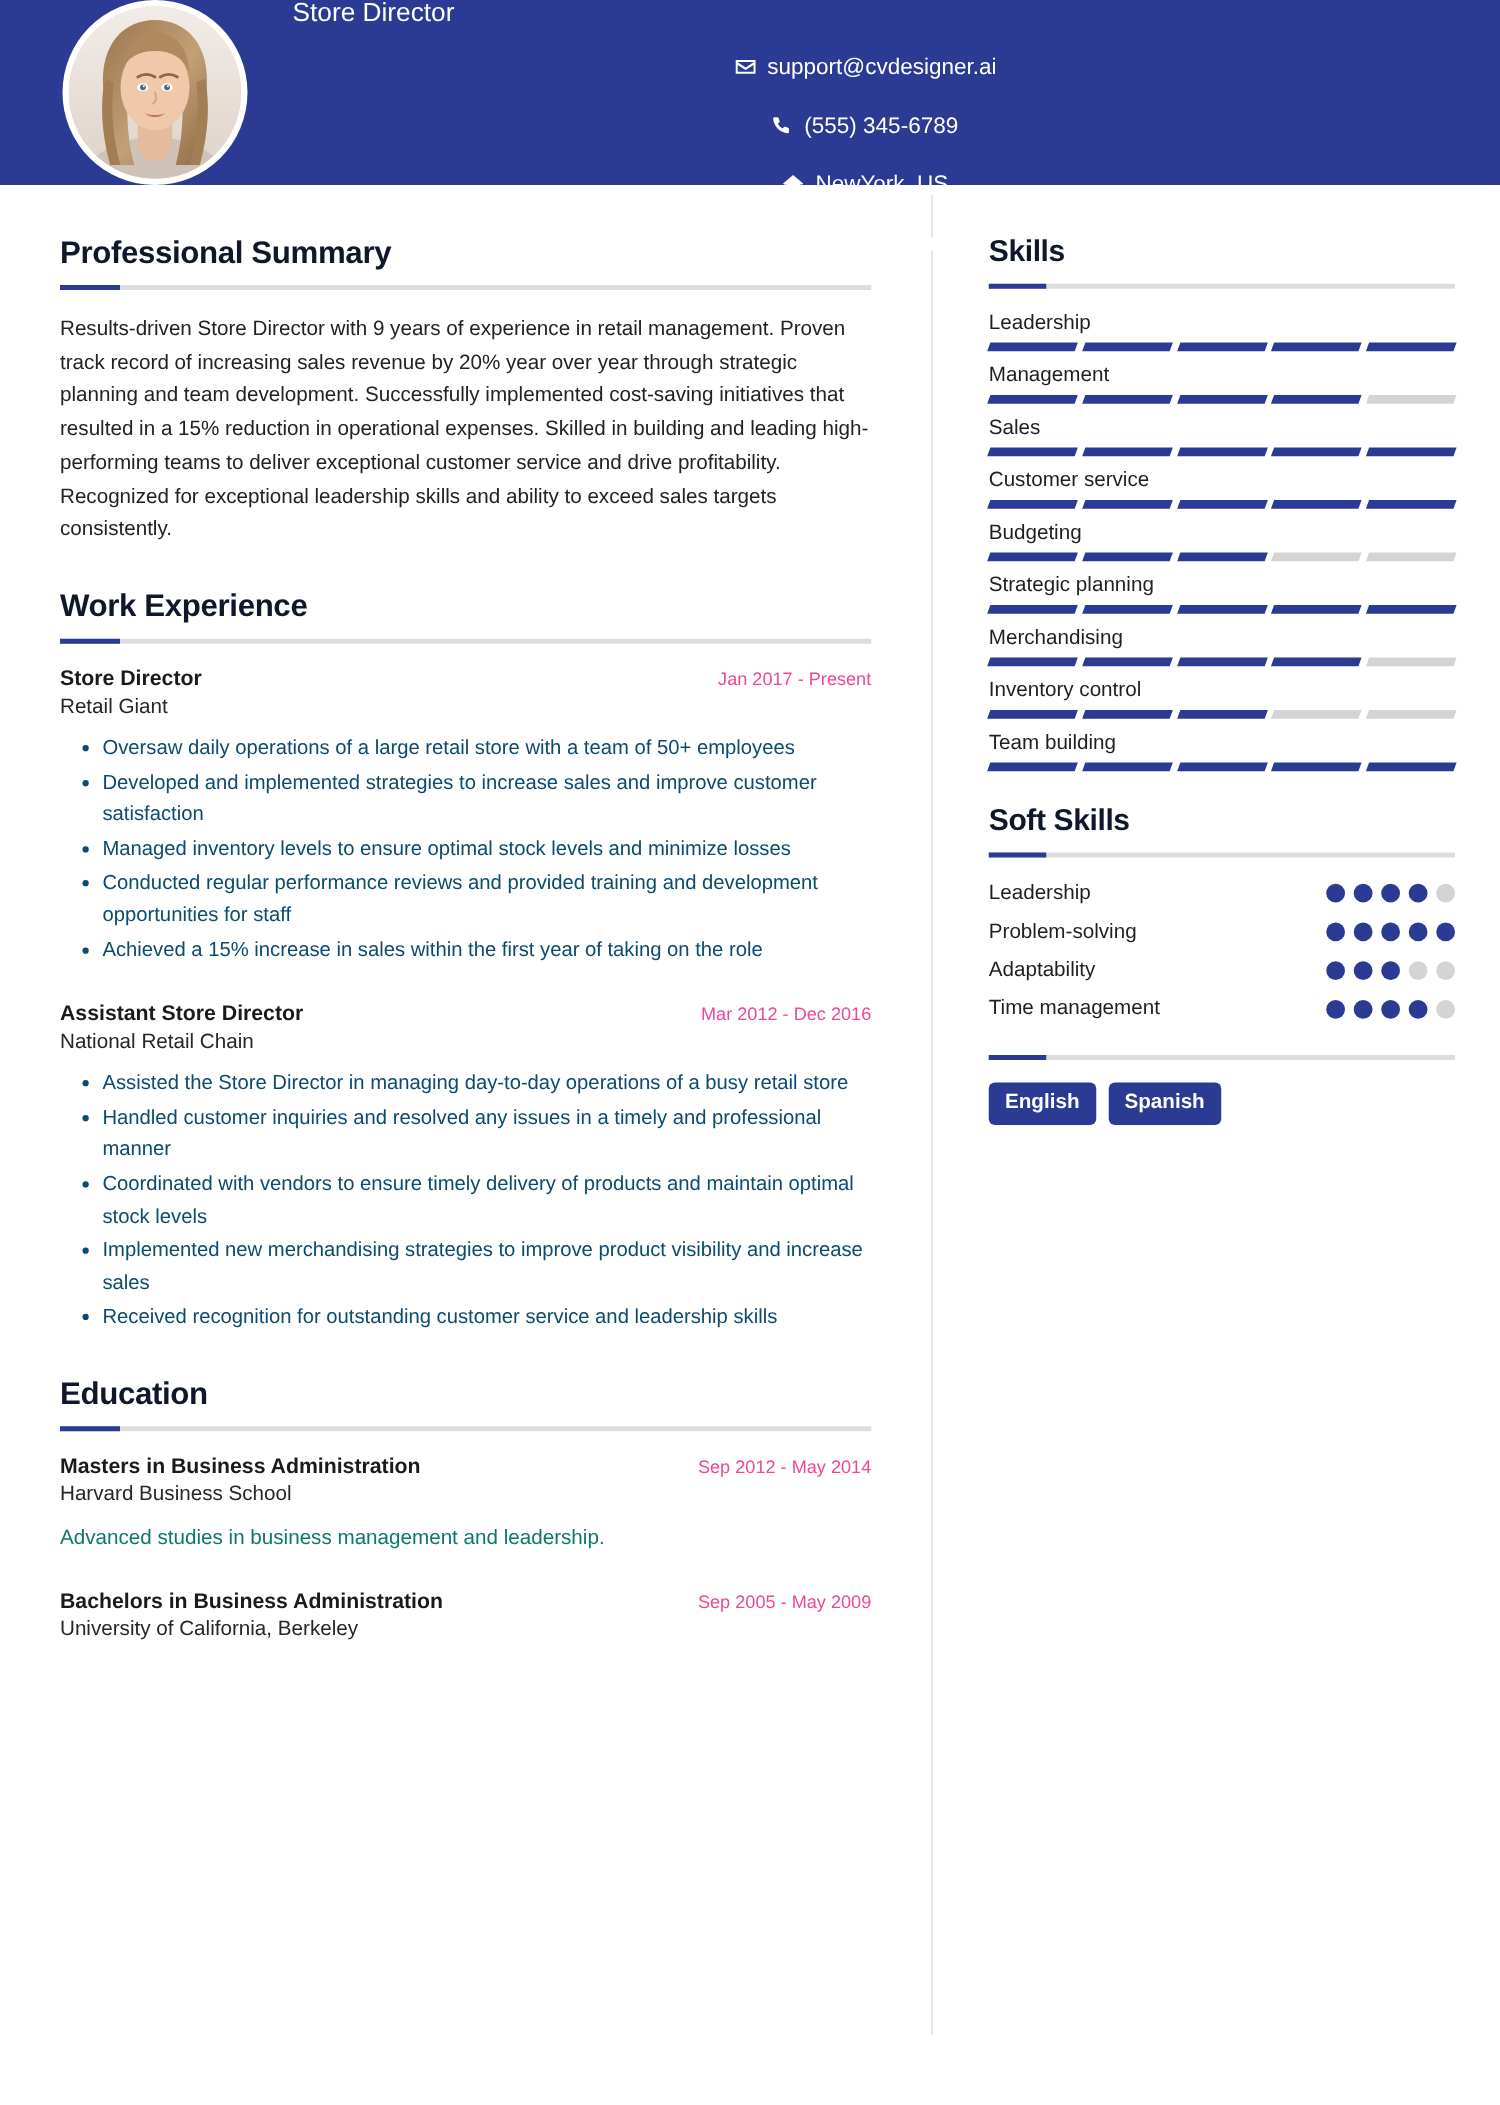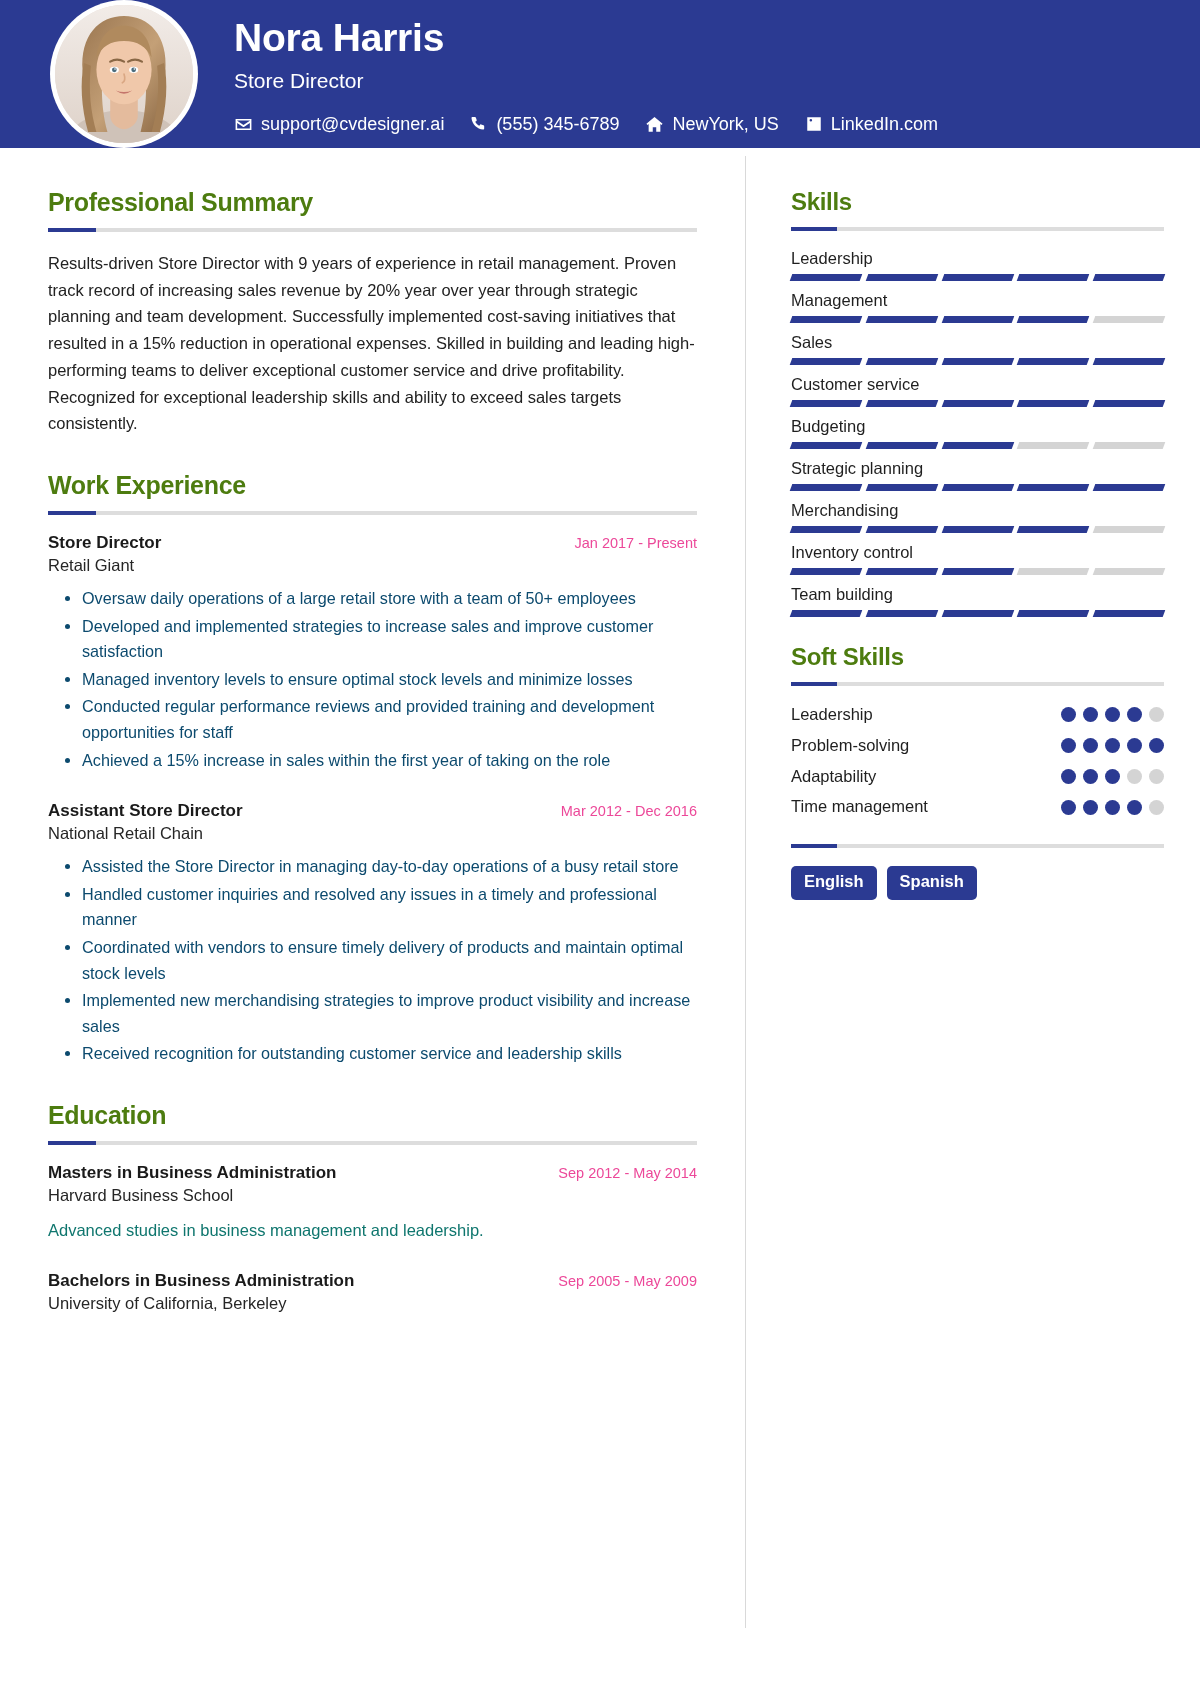--- a/index.html
+++ b/index.html
@@ -59,20 +59,21 @@
     font-weight: normal;
     margin-top: 8px;
     line-height: 1.2;
   }
   .contacts {
     margin-top: 20px;
     display: flex;
     align-items: center;
     gap: 26px;
     flex-wrap: wrap;
+    flex-direction: column;
   }
   .contact {
     display: flex;
     align-items: center;
     gap: 8px;
     color: #ffffff;
     font-size: 18px;
     white-space: nowrap;
   }
   .contact .ic { display: inline-flex; align-items: center; }
@@ -96,21 +97,21 @@
   }
   .col-right {
     width: 454px;
     padding: 40px 36px 20px 45px;
   }
 
   
   .sec-title {
     font-size: 25px;
     font-weight: bold;
-    color: #4d7c0f;
+    color: #0f172a;
     letter-spacing: -0.3px;
   }
   .sec-title.small { font-size: 24px; }
   .rule {
     height: 4px;
     background: #dddddd;
     position: relative;
     margin-top: 11px;
     margin-bottom: 18px;
   }

